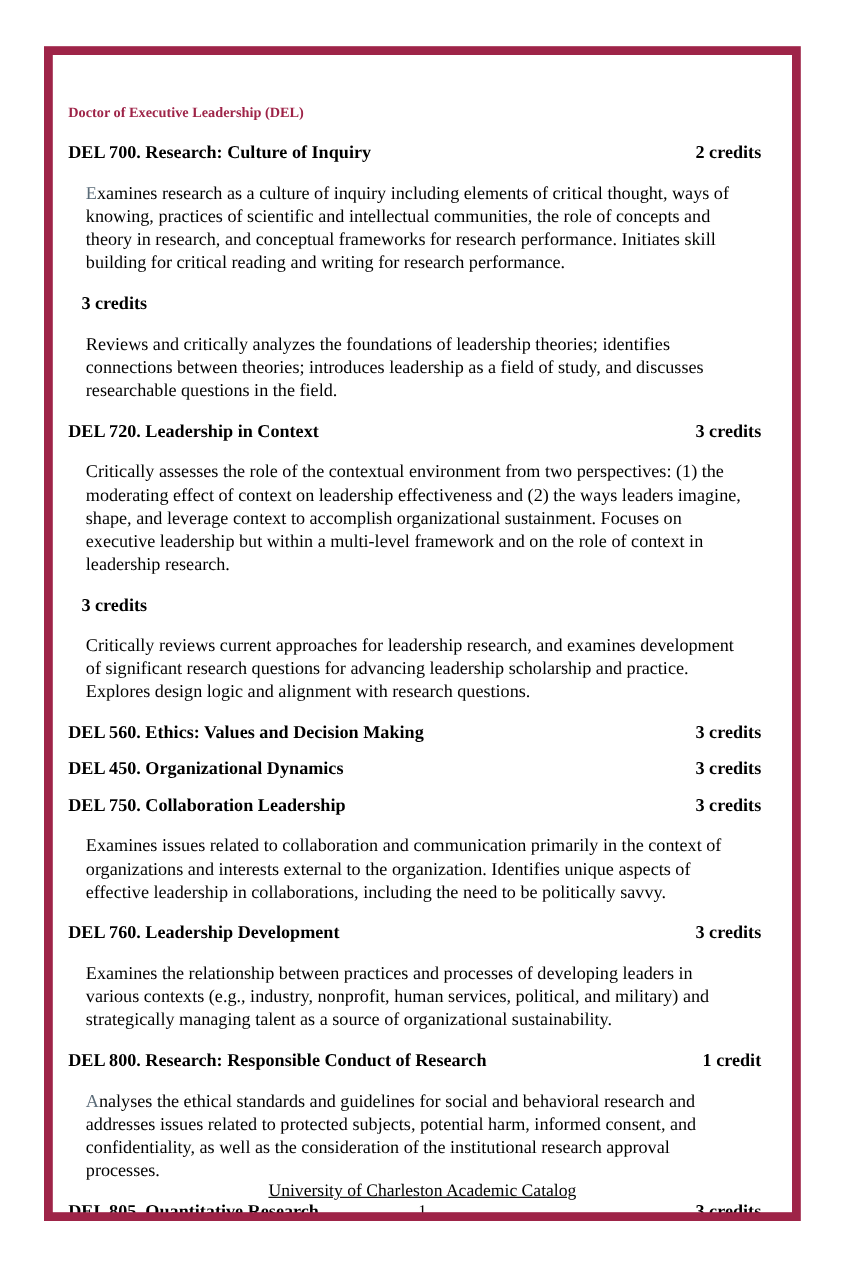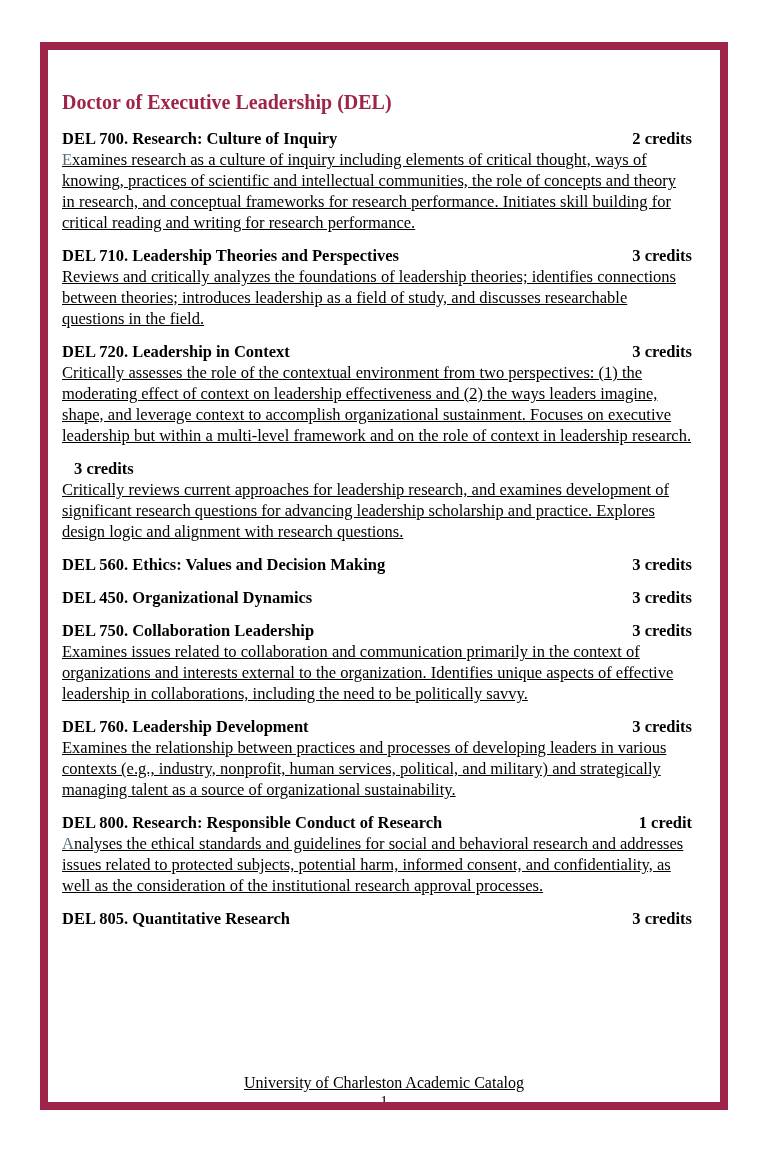--- a/index.html
+++ b/index.html
@@ -37,40 +37,39 @@
   .content {
     position: absolute;
     left: 48px;
     top: 50px;
     width: 672px;
     padding: 41px 28px 0 14px;
     z-index: 1;
   }
   .heading {
     color: var(--accent);
-    font-size: 20px;
+    font-size: 13px;
     font-weight: bold;
     line-height: 22px;
     margin: 0 0 15px 0;
   }
   .course { margin: 0 0 12px 0; }
   .course-head {
     display: flex;
     justify-content: space-between;
     align-items: flex-end;
     font-weight: bold;
     font-size: 16.5px;
     line-height: 21px;
   }
   .course-credits { white-space: nowrap; padding-left: 12px; }
   .course-desc {
-    margin: 0;
+    margin: 16px;
     font-size: 16.5px;
     line-height: 21px;
-    text-decoration: underline;
   }
   .lead { color: var(--lead); }
   .footer {
     position: absolute;
     left: 0;
     right: 0;
     top: 1073px;
     text-align: center;
     font-size: 16px;
     line-height: 20px;
@@ -98,21 +97,20 @@
   <section class="course">
     <div class="course-head">
       <span class="course-title">DEL 700. Research: Culture of Inquiry</span>
       <span class="course-credits">2 credits</span>
     </div>
     <p class="course-desc"><span class="lead">E</span>xamines research as a culture of inquiry including elements of critical thought, ways of knowing, practices of scientific and intellectual communities, the role of concepts and theory in research, and conceptual frameworks for research performance. Initiates skill building for critical reading and writing for research performance.</p>
   </section>
 
   <section class="course">
     <div class="course-head">
-      <span class="course-title">DEL 710. Leadership Theories and Perspectives</span>
       <span class="course-credits">3 credits</span>
     </div>
     <p class="course-desc">Reviews and critically analyzes the foundations of leadership theories; identifies connections between theories; introduces leadership as a field of study, and discusses researchable questions in the field.</p>
   </section>
 
   <section class="course">
     <div class="course-head">
       <span class="course-title">DEL 720. Leadership in Context</span>
       <span class="course-credits">3 credits</span>
     </div>

